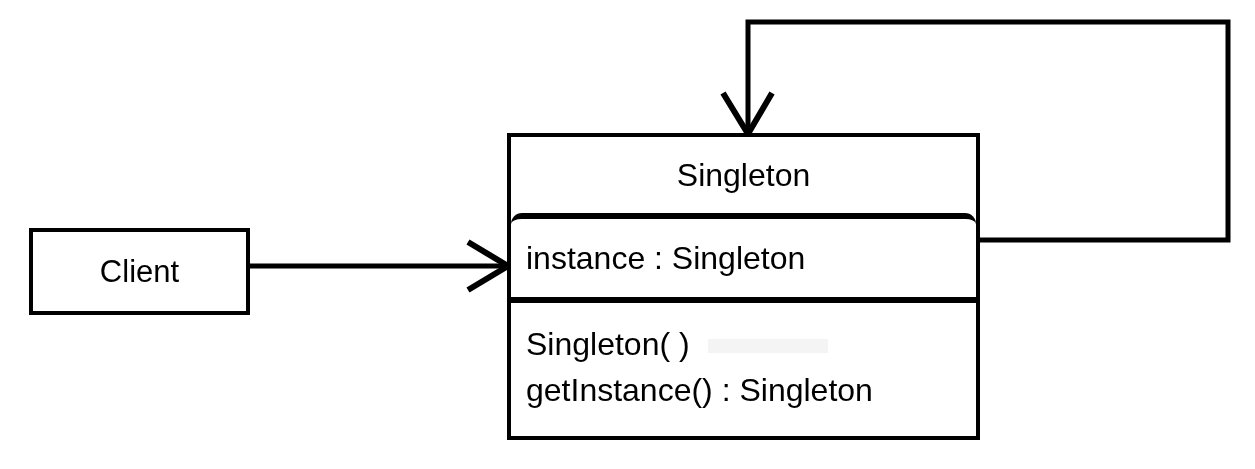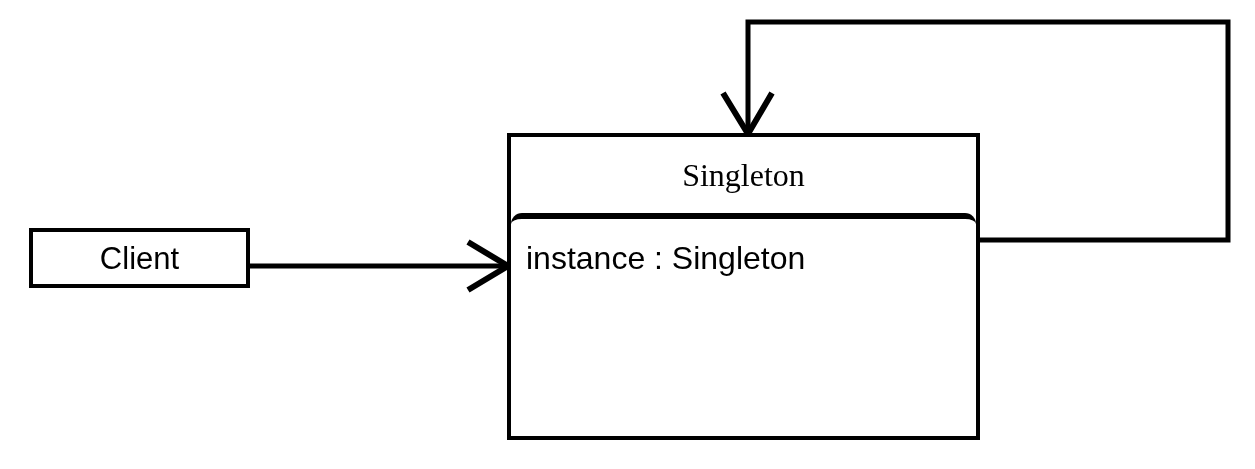--- a/index.html
+++ b/index.html
@@ -46,21 +46,21 @@
   .class-box {
     position: absolute;
     background: #ffffff;
     border: 4px solid #000000;
     box-sizing: border-box;
   }
   #client-box {
     left: 29px;
     top: 228px;
     width: 221px;
-    height: 60px;
+    height: 87px;
     display: flex;
     align-items: center;
     justify-content: center;
   }
   #client-box .class-name {
     font-size: 31px;
     color: #000000;
     line-height: 1;
     text-align: center;
   }
@@ -74,21 +74,20 @@
   }
   .compartment {
     box-sizing: border-box;
     position: relative;
   }
   #singleton-header {
     height: 76px;
     display: flex;
     align-items: center;
     justify-content: center;
-    font-family: Liberation Serif, serif;
   }
   #singleton-header .class-name {
     font-size: 32px;
     color: #000000;
     line-height: 1;
     text-align: center;
   }
   #singleton-attributes {
     height: 84px;
     border-top: 6px solid #000000;
@@ -149,16 +148,20 @@
   <div id="singleton-box" class="class-box">
 
     <div id="singleton-header" class="compartment">
       <div class="class-name">Singleton</div>
     </div>
 
     <div id="singleton-attributes" class="compartment">
       <div class="member-text">instance : Singleton</div>
     </div>
 
+    <div id="singleton-operations" class="compartment">
+      <div class="member-text"><span>Singleton( )</span><span class="ghost-artifact"></span></div>
+      <div class="member-text">getInstance() : Singleton</div>
+    </div>
 
   </div>
 
 </div>
 
 </body></html>

